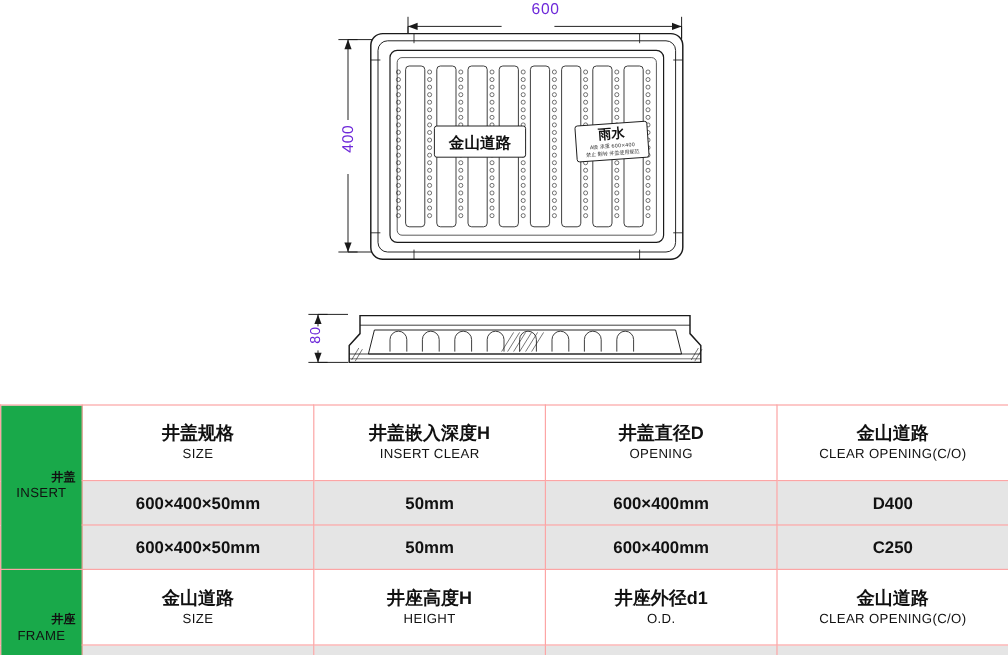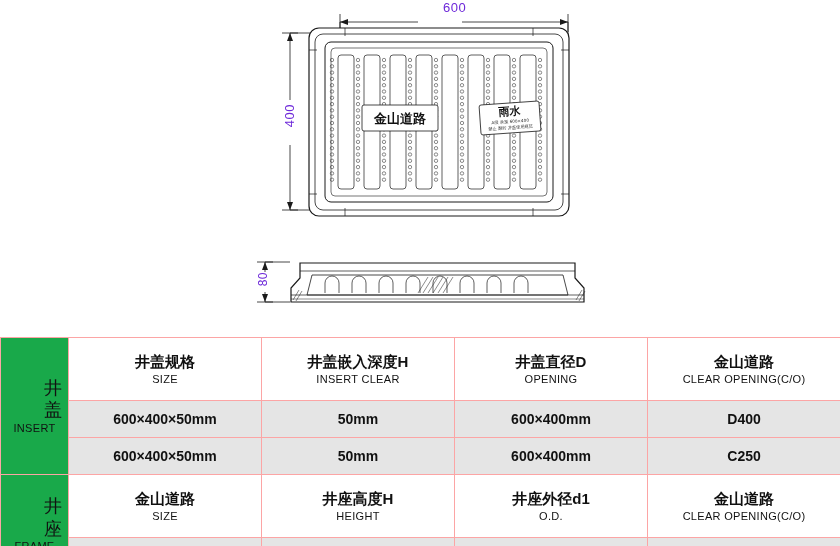--- a/index.html
+++ b/index.html
@@ -52,22 +52,22 @@
     font-size: 14px;
   }
   td.rowhead {
     background: #19a94a;
     color: #ffffff;
     width: 68px;
     padding: 4px 0;
     line-height: 1.25;
   }
   td.rowhead .cn {
-    font-size: 18px;
-    font-weight: normal;
+    font-size: 10px;
+    font-weight: bold;
     display: block;
     padding-left: 37px;
   }
   td.rowhead .en {
     font-size: 11px;
     display: block;
     letter-spacing: 0.3px;
   }
   td.hdr {
     background: #ffffff;

